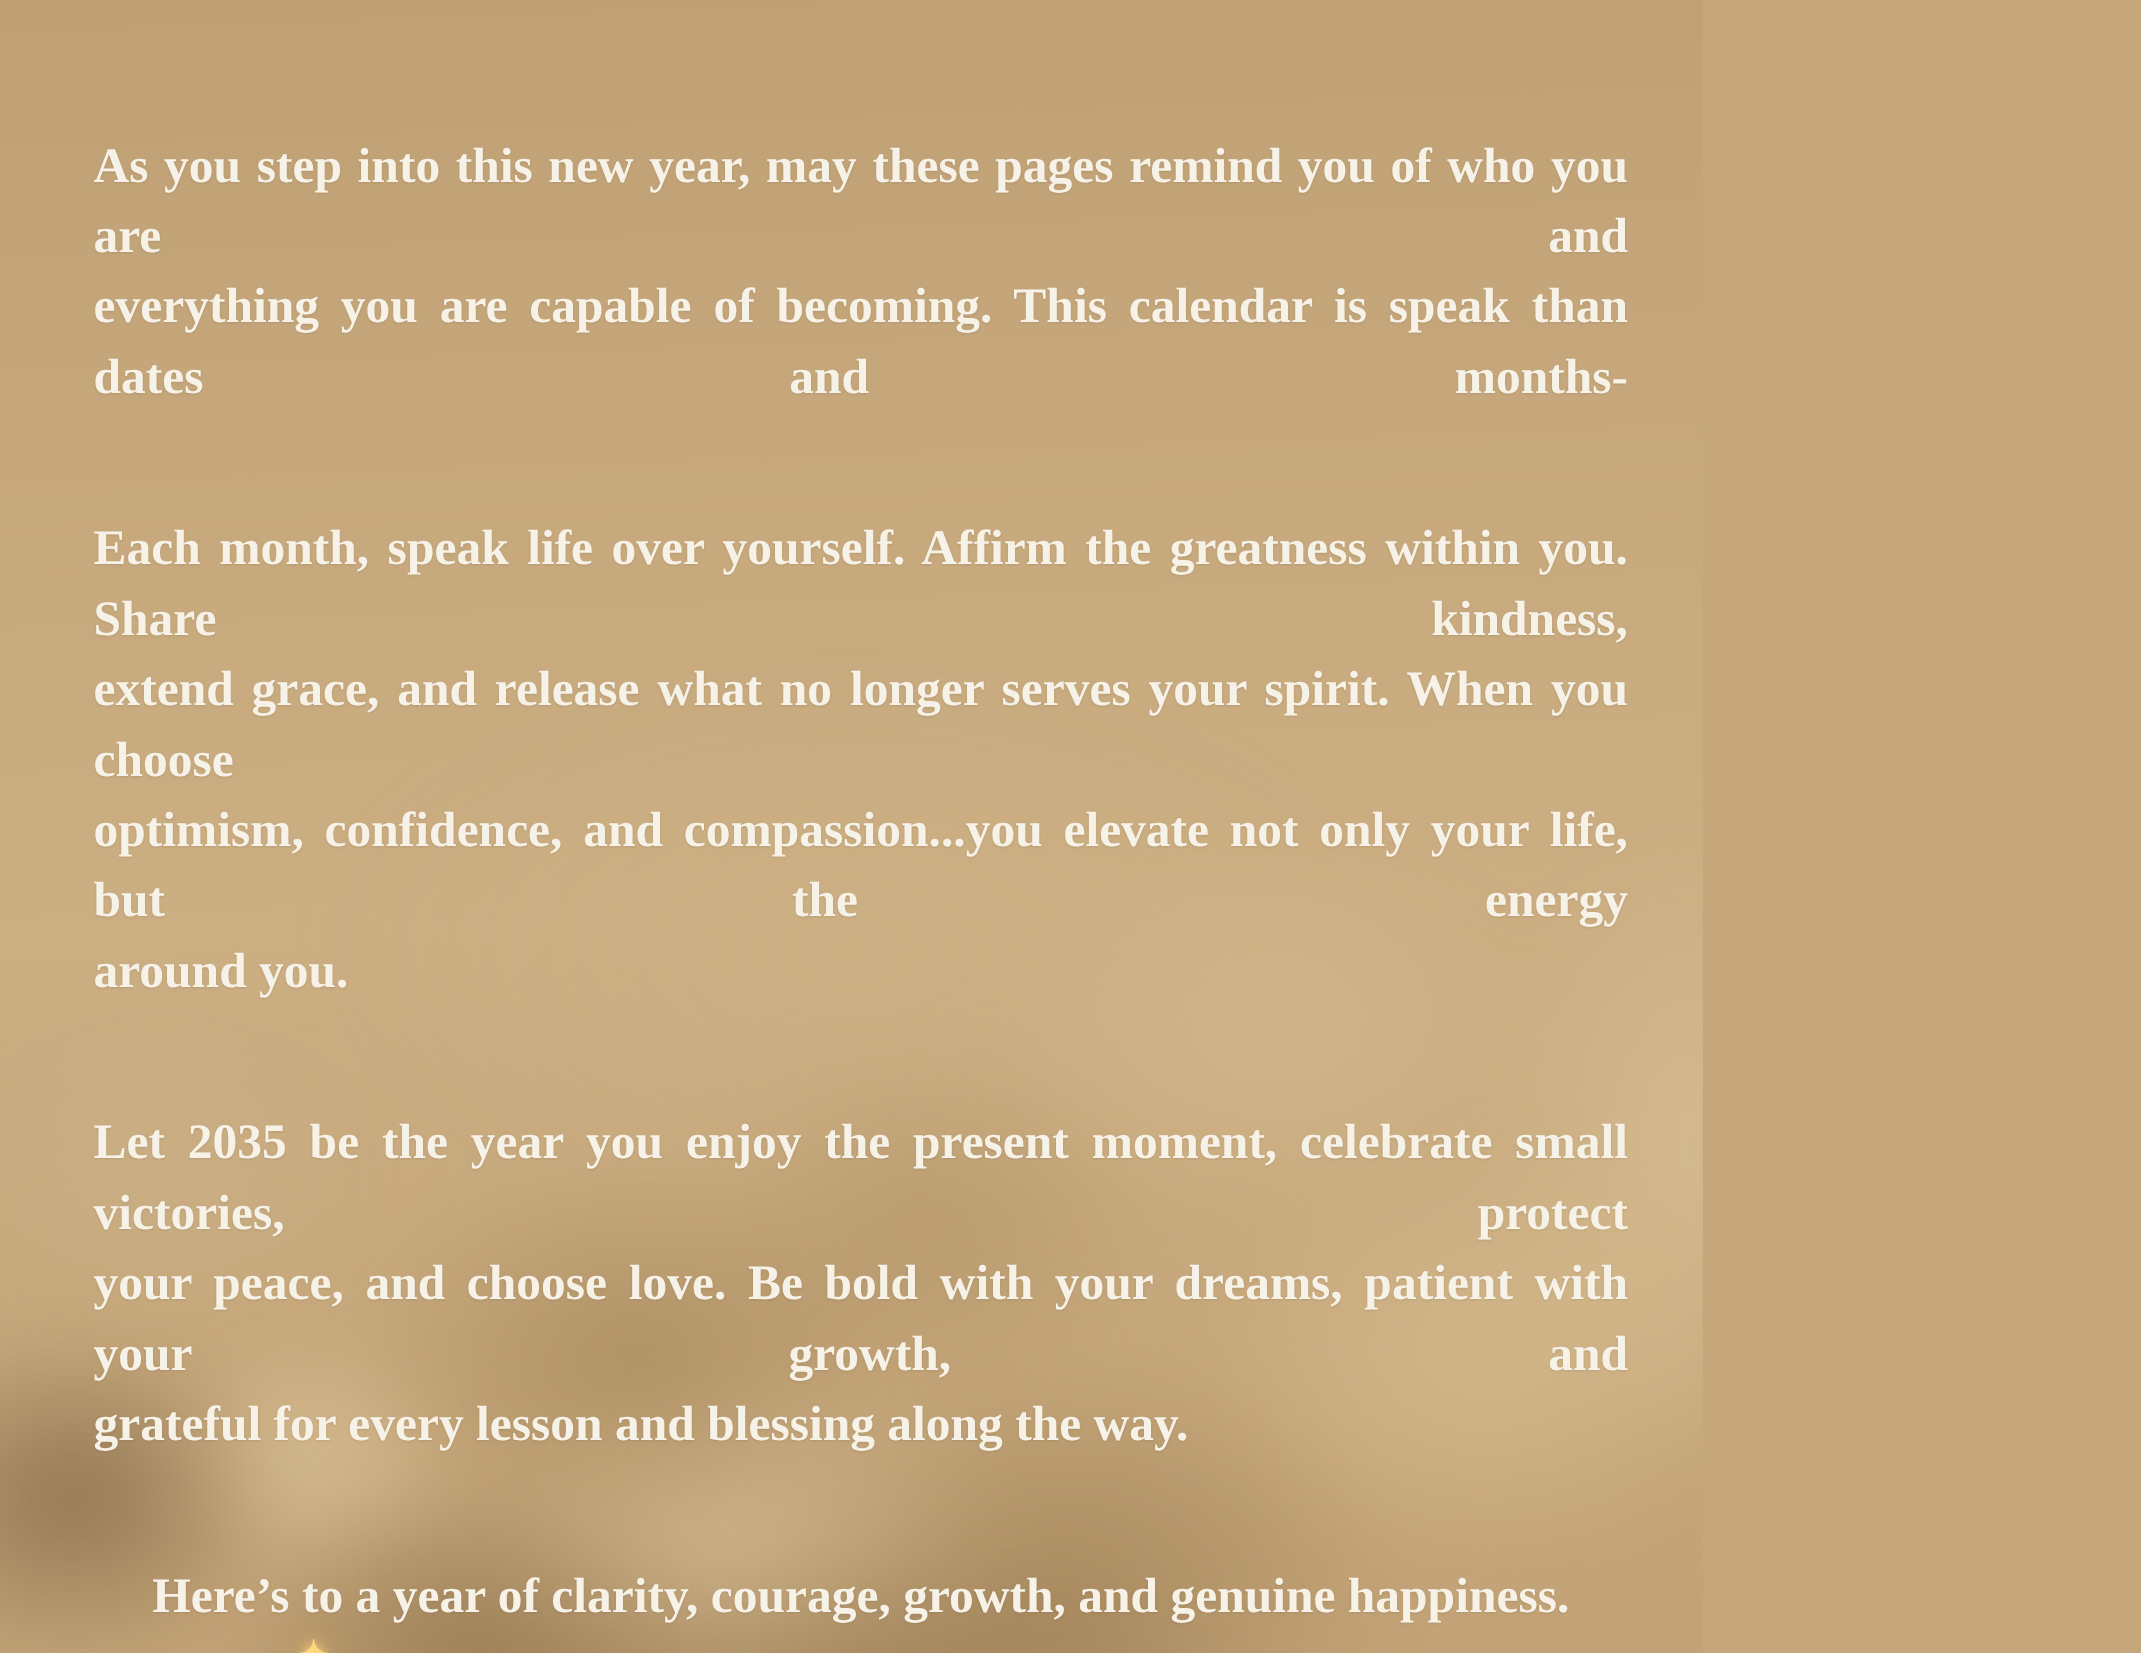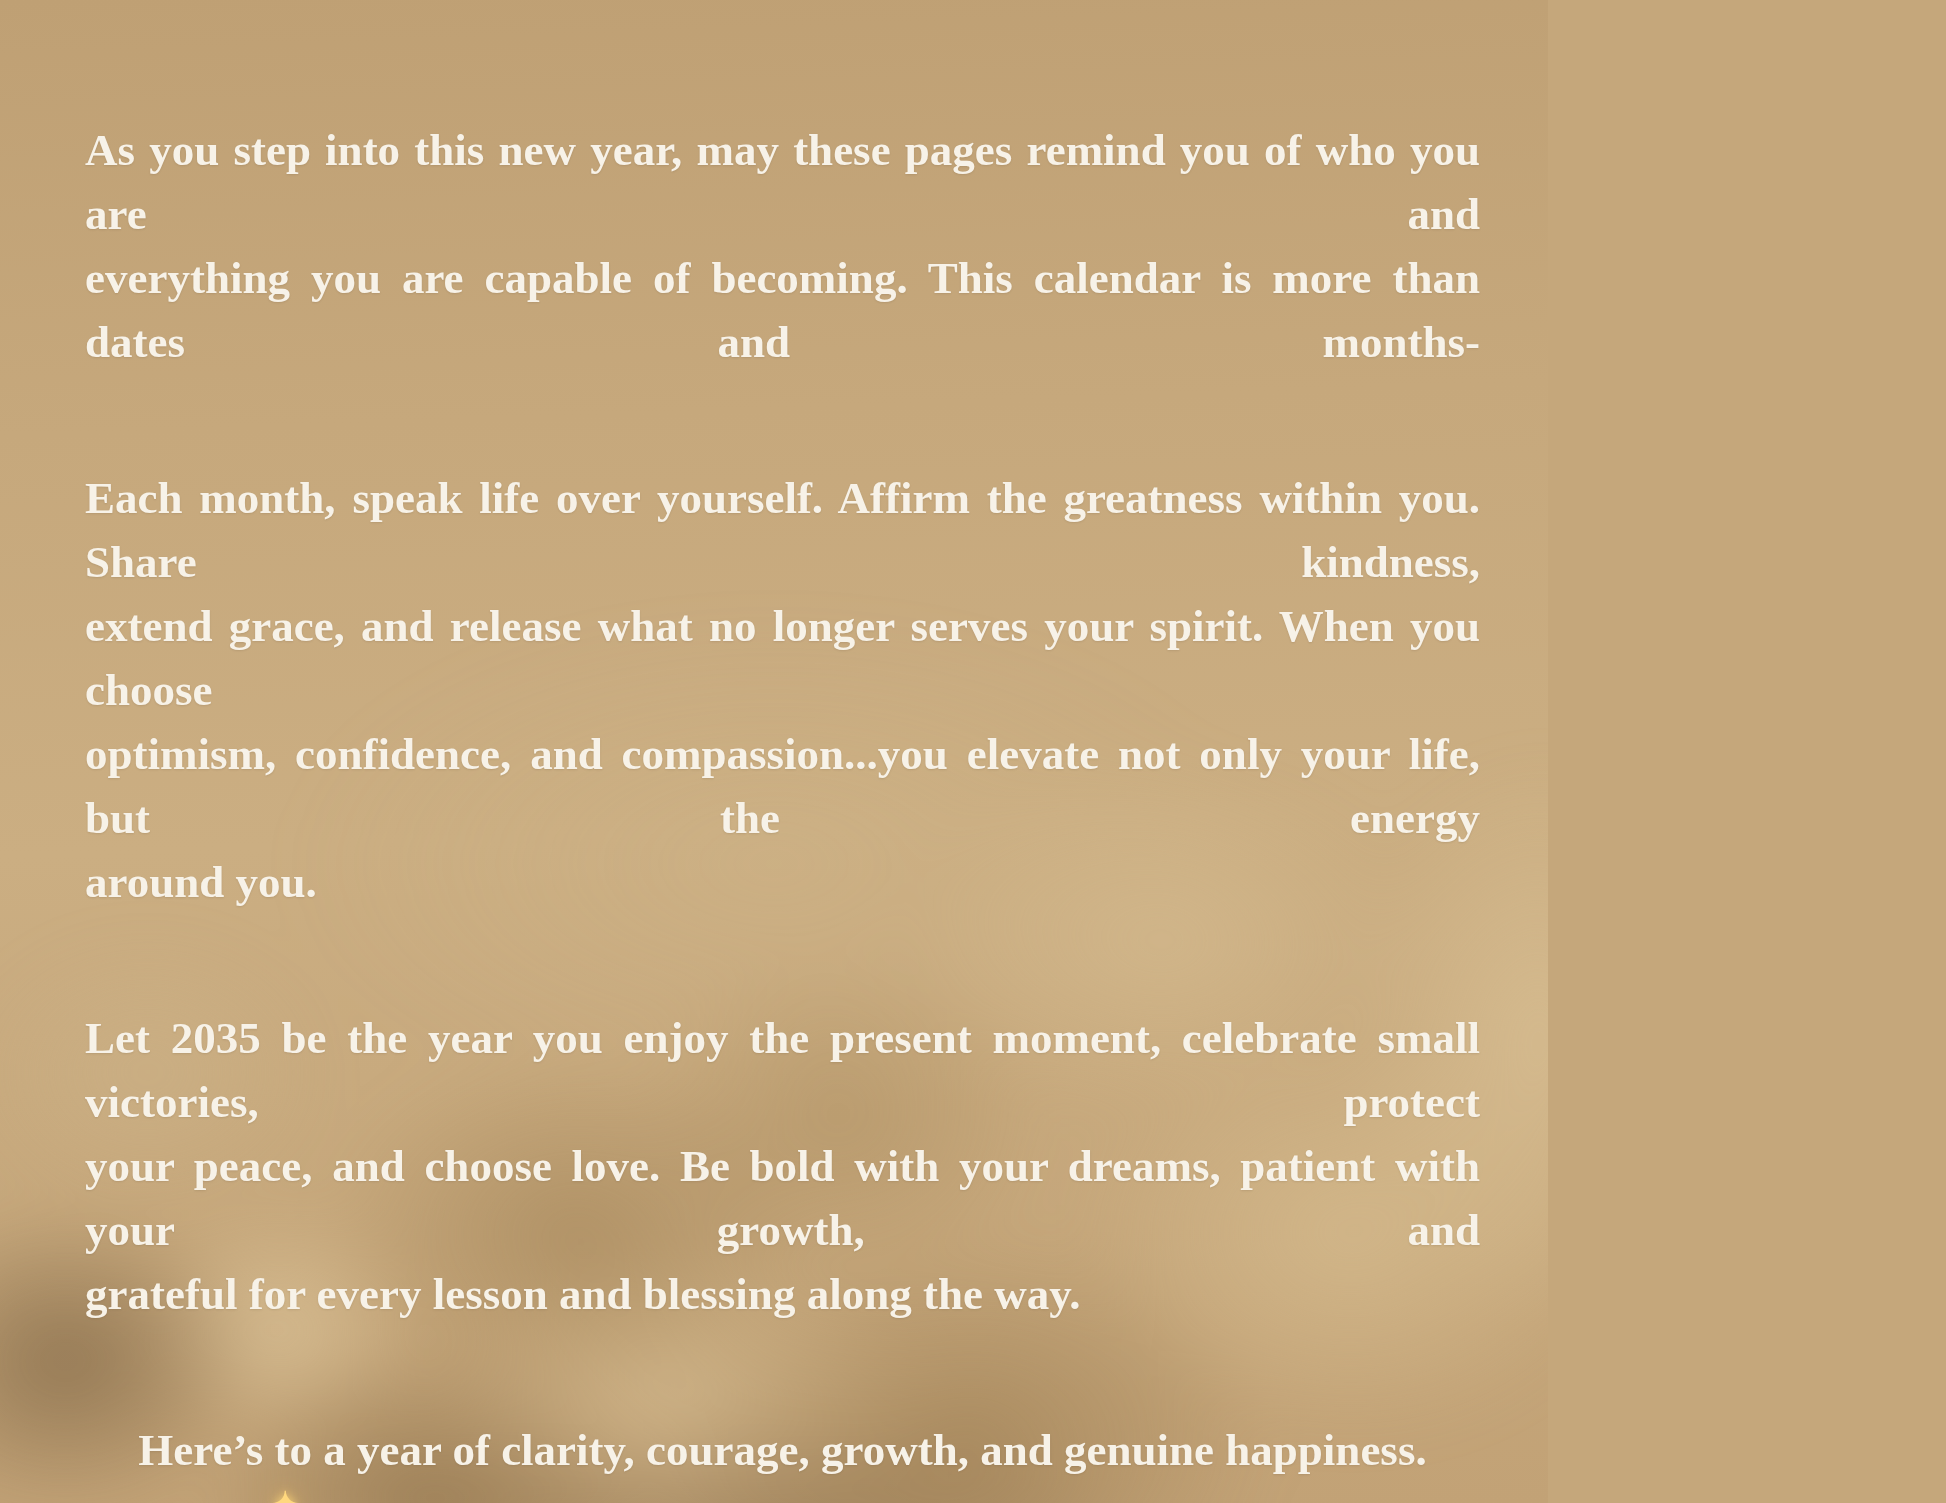--- a/index.html
+++ b/index.html
@@ -77,21 +77,21 @@
 </head>
 <body>
 
 <div class="page">
   <div class="bg-bokeh"></div>
 
   <div class="content">
 
     <div class="para">
       <div class="jline">As you step into this new year, may these pages remind you of who you are and</div>
-      <div class="jline">everything you are capable of becoming. This calendar is more than dates and months-</div>
+      <div class="jline">everything you are capable of becoming. This calendar is speak than dates and months-</div>
     </div>
 
     <div class="para">
       <div class="jline">Each month, speak life over yourself. Affirm the greatness within you. Share kindness,</div>
       <div class="jline">extend grace, and release what no longer serves your spirit. When you choose</div>
       <div class="jline">optimism, confidence, and compassion...you elevate not only your life, but the energy</div>
       <div class="jline last">around you.</div>
     </div>
 
     <div class="para">

